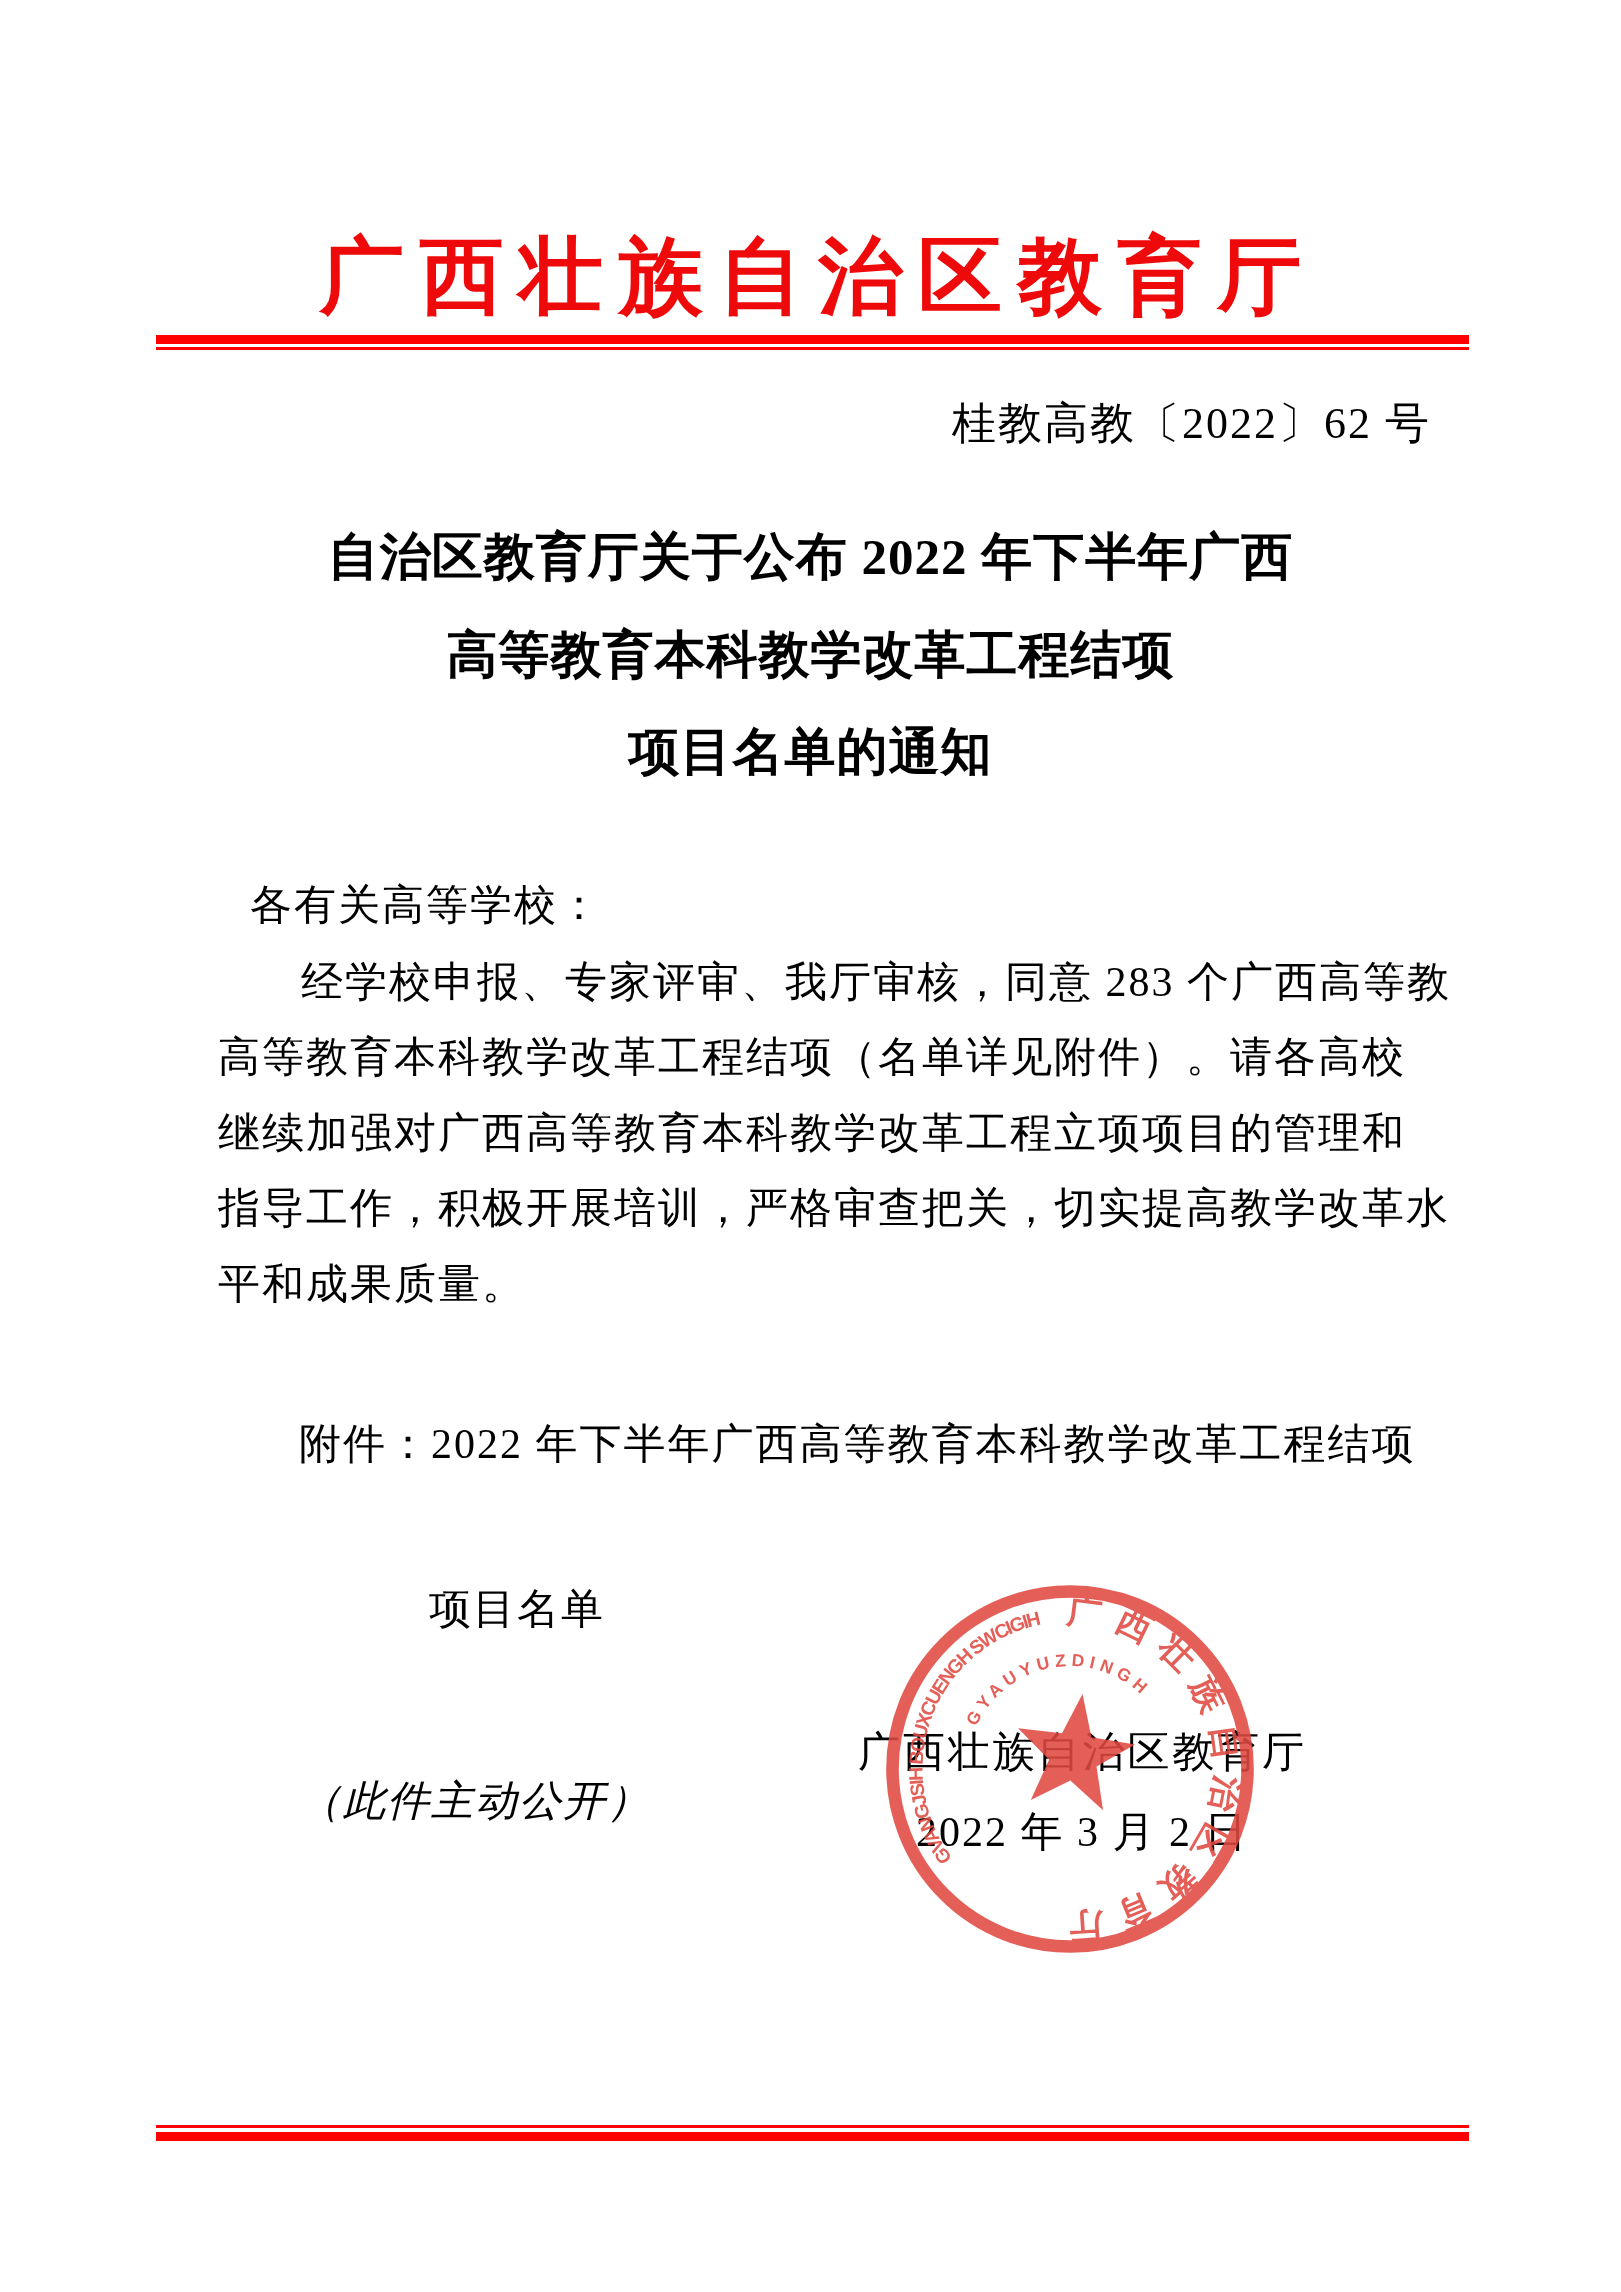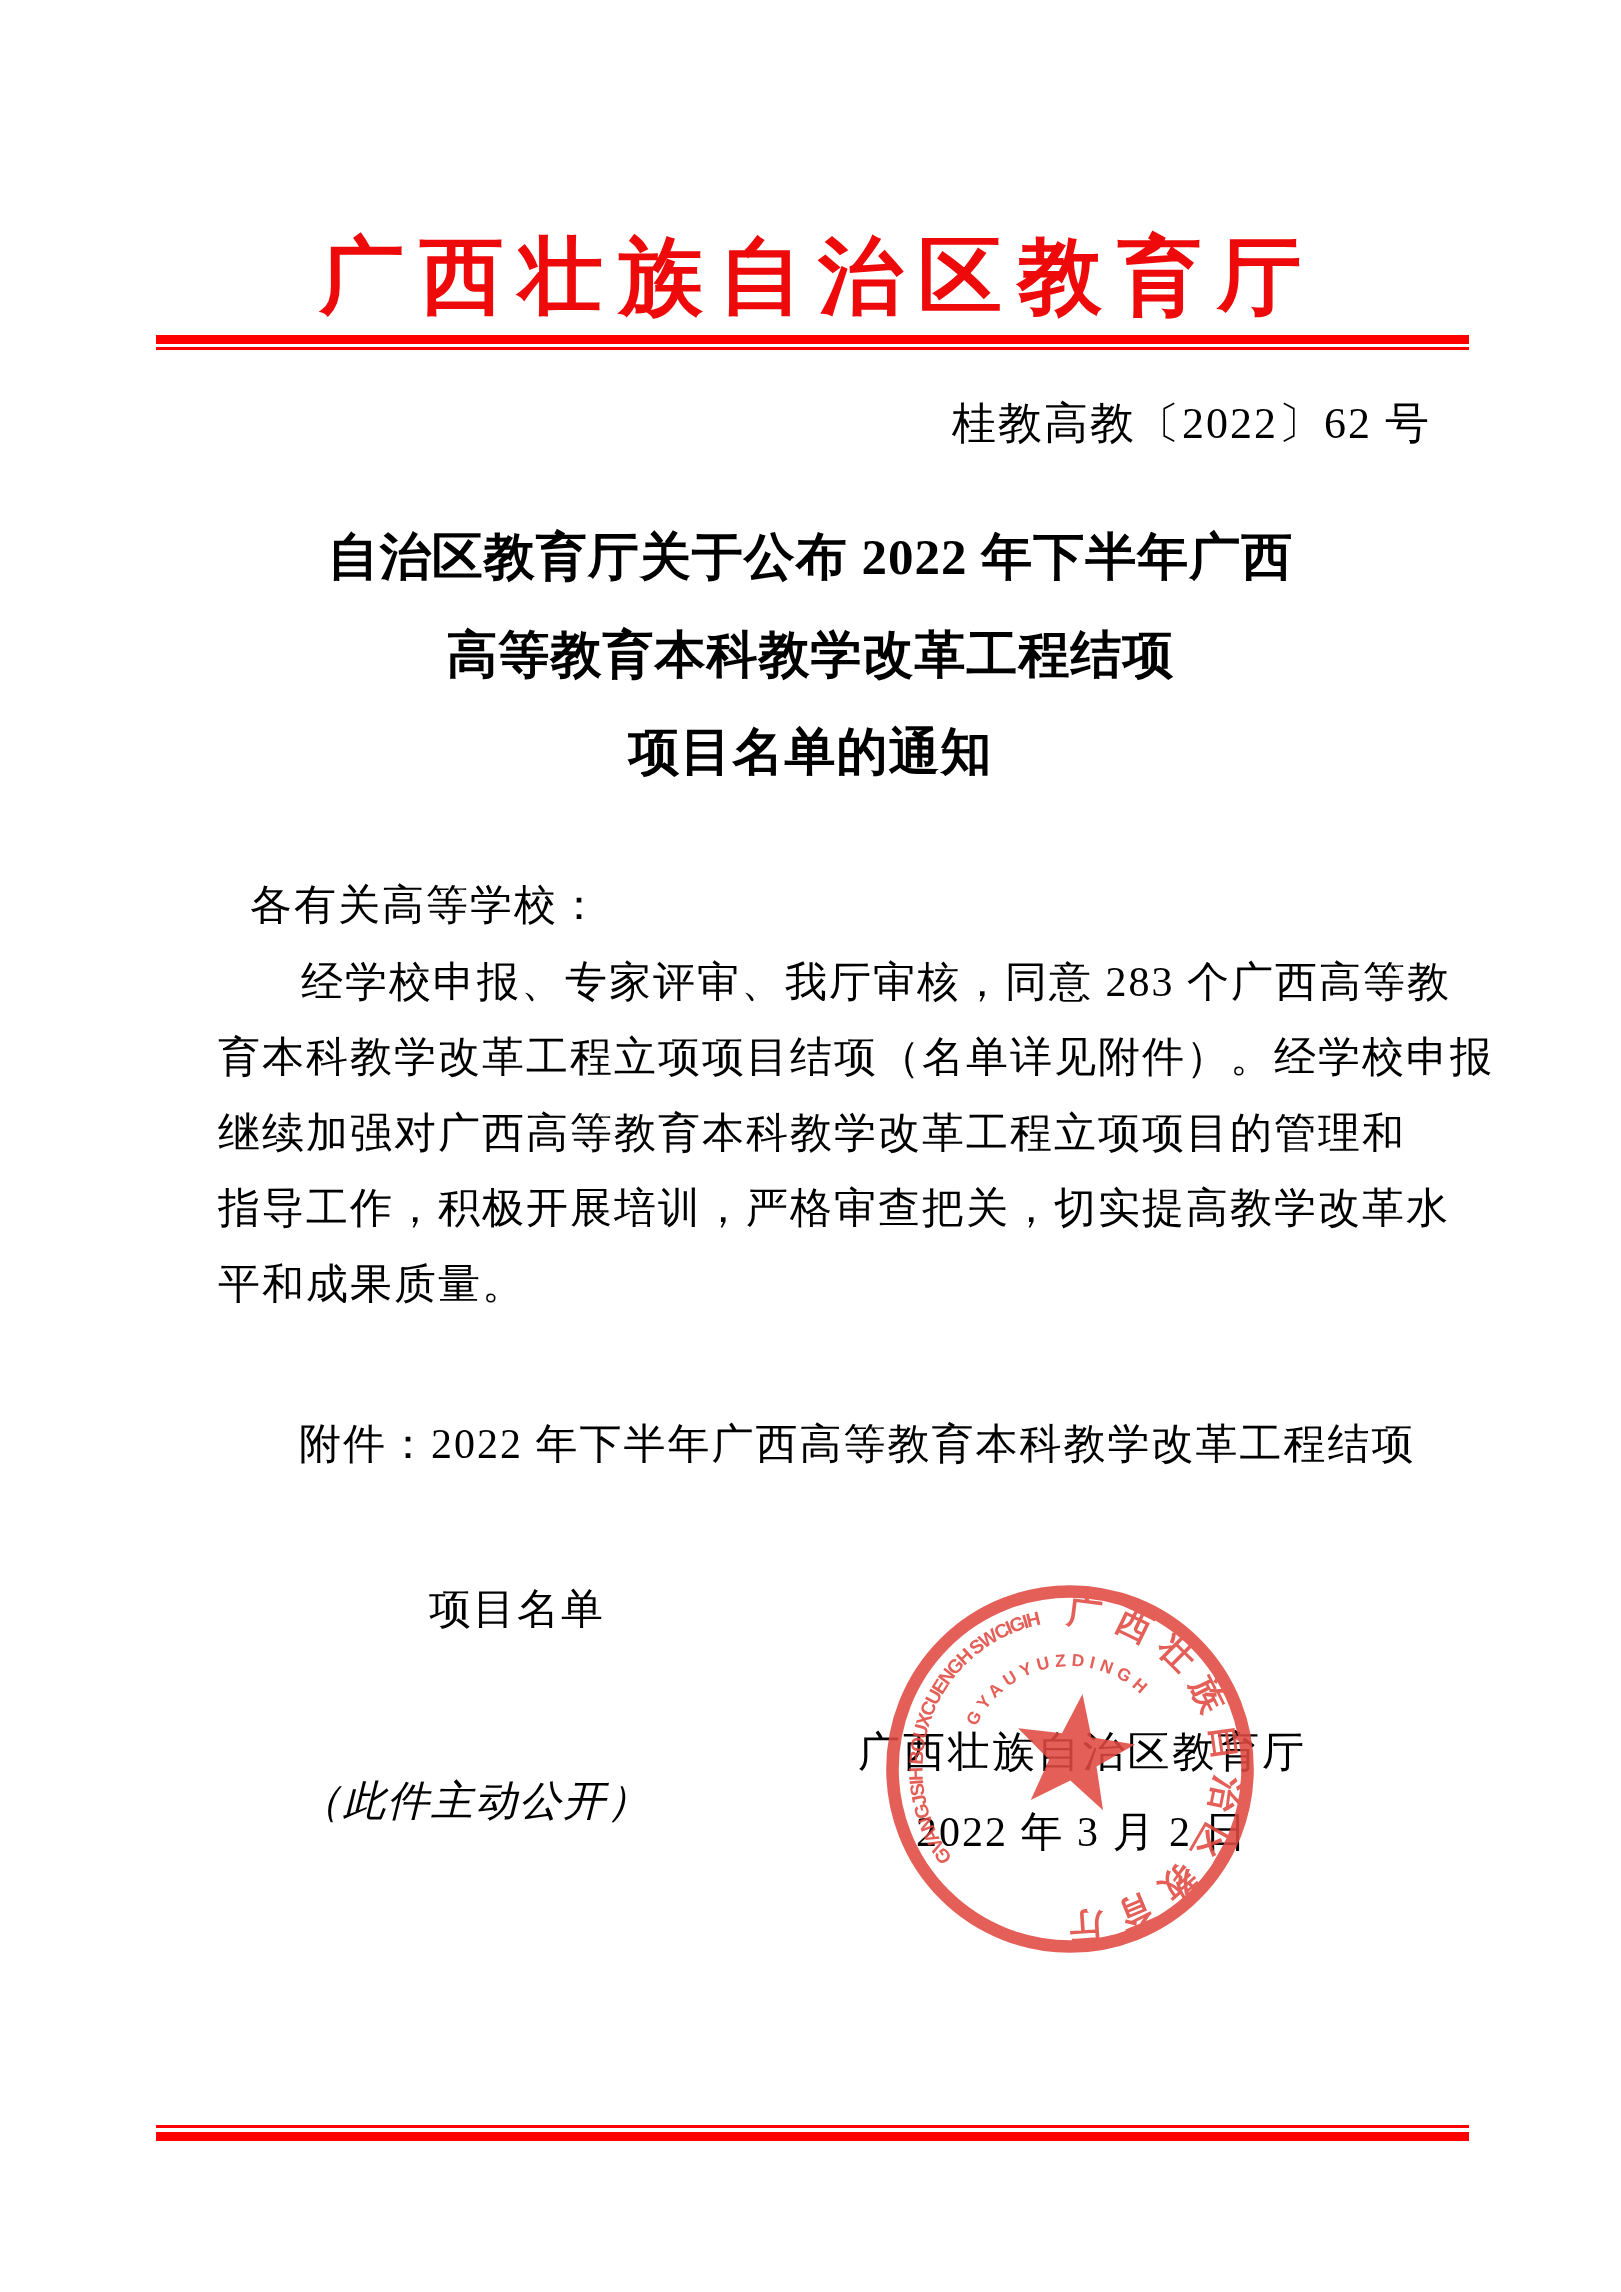--- a/index.html
+++ b/index.html
@@ -89,21 +89,21 @@
 
   <div class="doc-number">桂教高教〔2022〕62 号</div>
 
   <div class="title-line title-1">自治区教育厅关于公布 2022 年下半年广西</div>
   <div class="title-line title-2">高等教育本科教学改革工程结项</div>
   <div class="title-line title-3">项目名单的通知</div>
 
   <div class="body-line salutation">各有关高等学校：</div>
 
   <div class="body-line para-1">经学校申报、专家评审、我厅审核，同意 283 个广西高等教</div>
-  <div class="body-line para-2">育本科教学改革工程立项项目结项（名单详见附件）。经学校申报</div>
+  <div class="body-line para-2">高等教育本科教学改革工程结项（名单详见附件）。请各高校</div>
   <div class="body-line para-3">继续加强对广西高等教育本科教学改革工程立项项目的管理和</div>
   <div class="body-line para-4">指导工作，积极开展培训，严格审查把关，切实提高教学改革水</div>
   <div class="body-line para-5">平和成果质量。</div>
 
   <div class="body-line attach-1">附件：2022 年下半年广西高等教育本科教学改革工程结项</div>
   <div class="body-line attach-2">项目名单</div>
 
   <div class="body-line issuer">广西壮族自治区教育厅</div>
   <div class="body-line date">2022 年 3 月 2 日</div>
 

